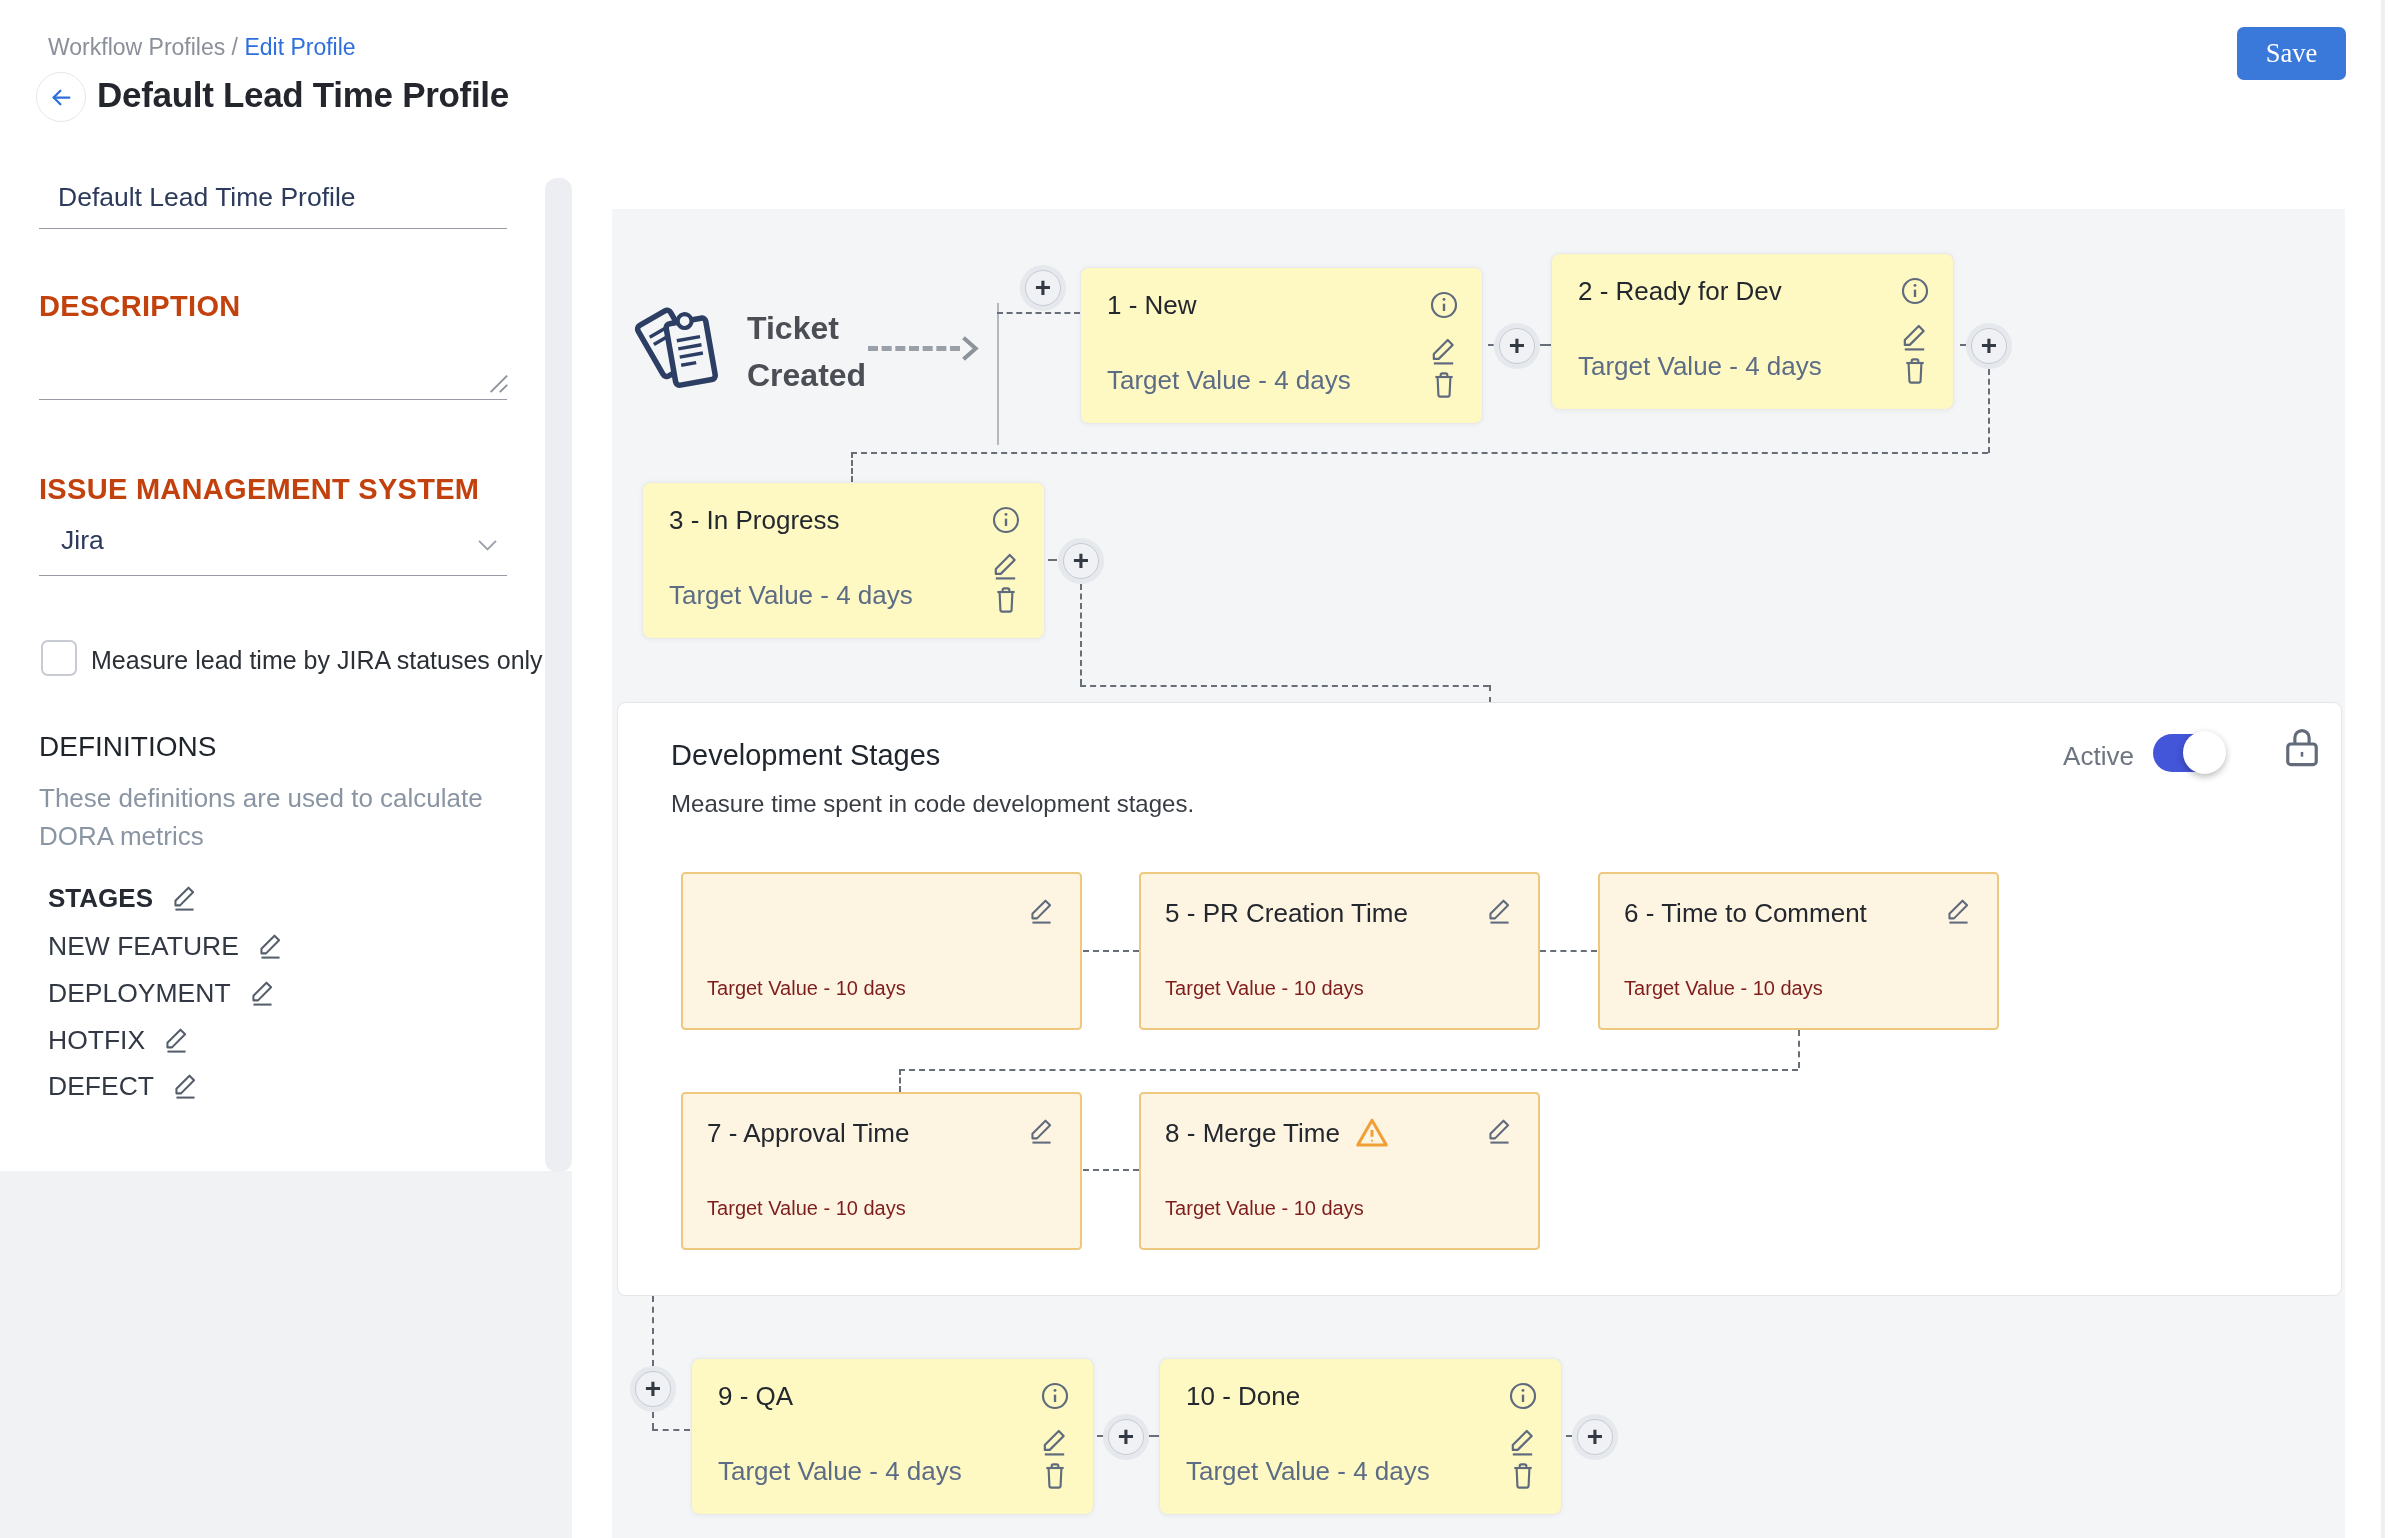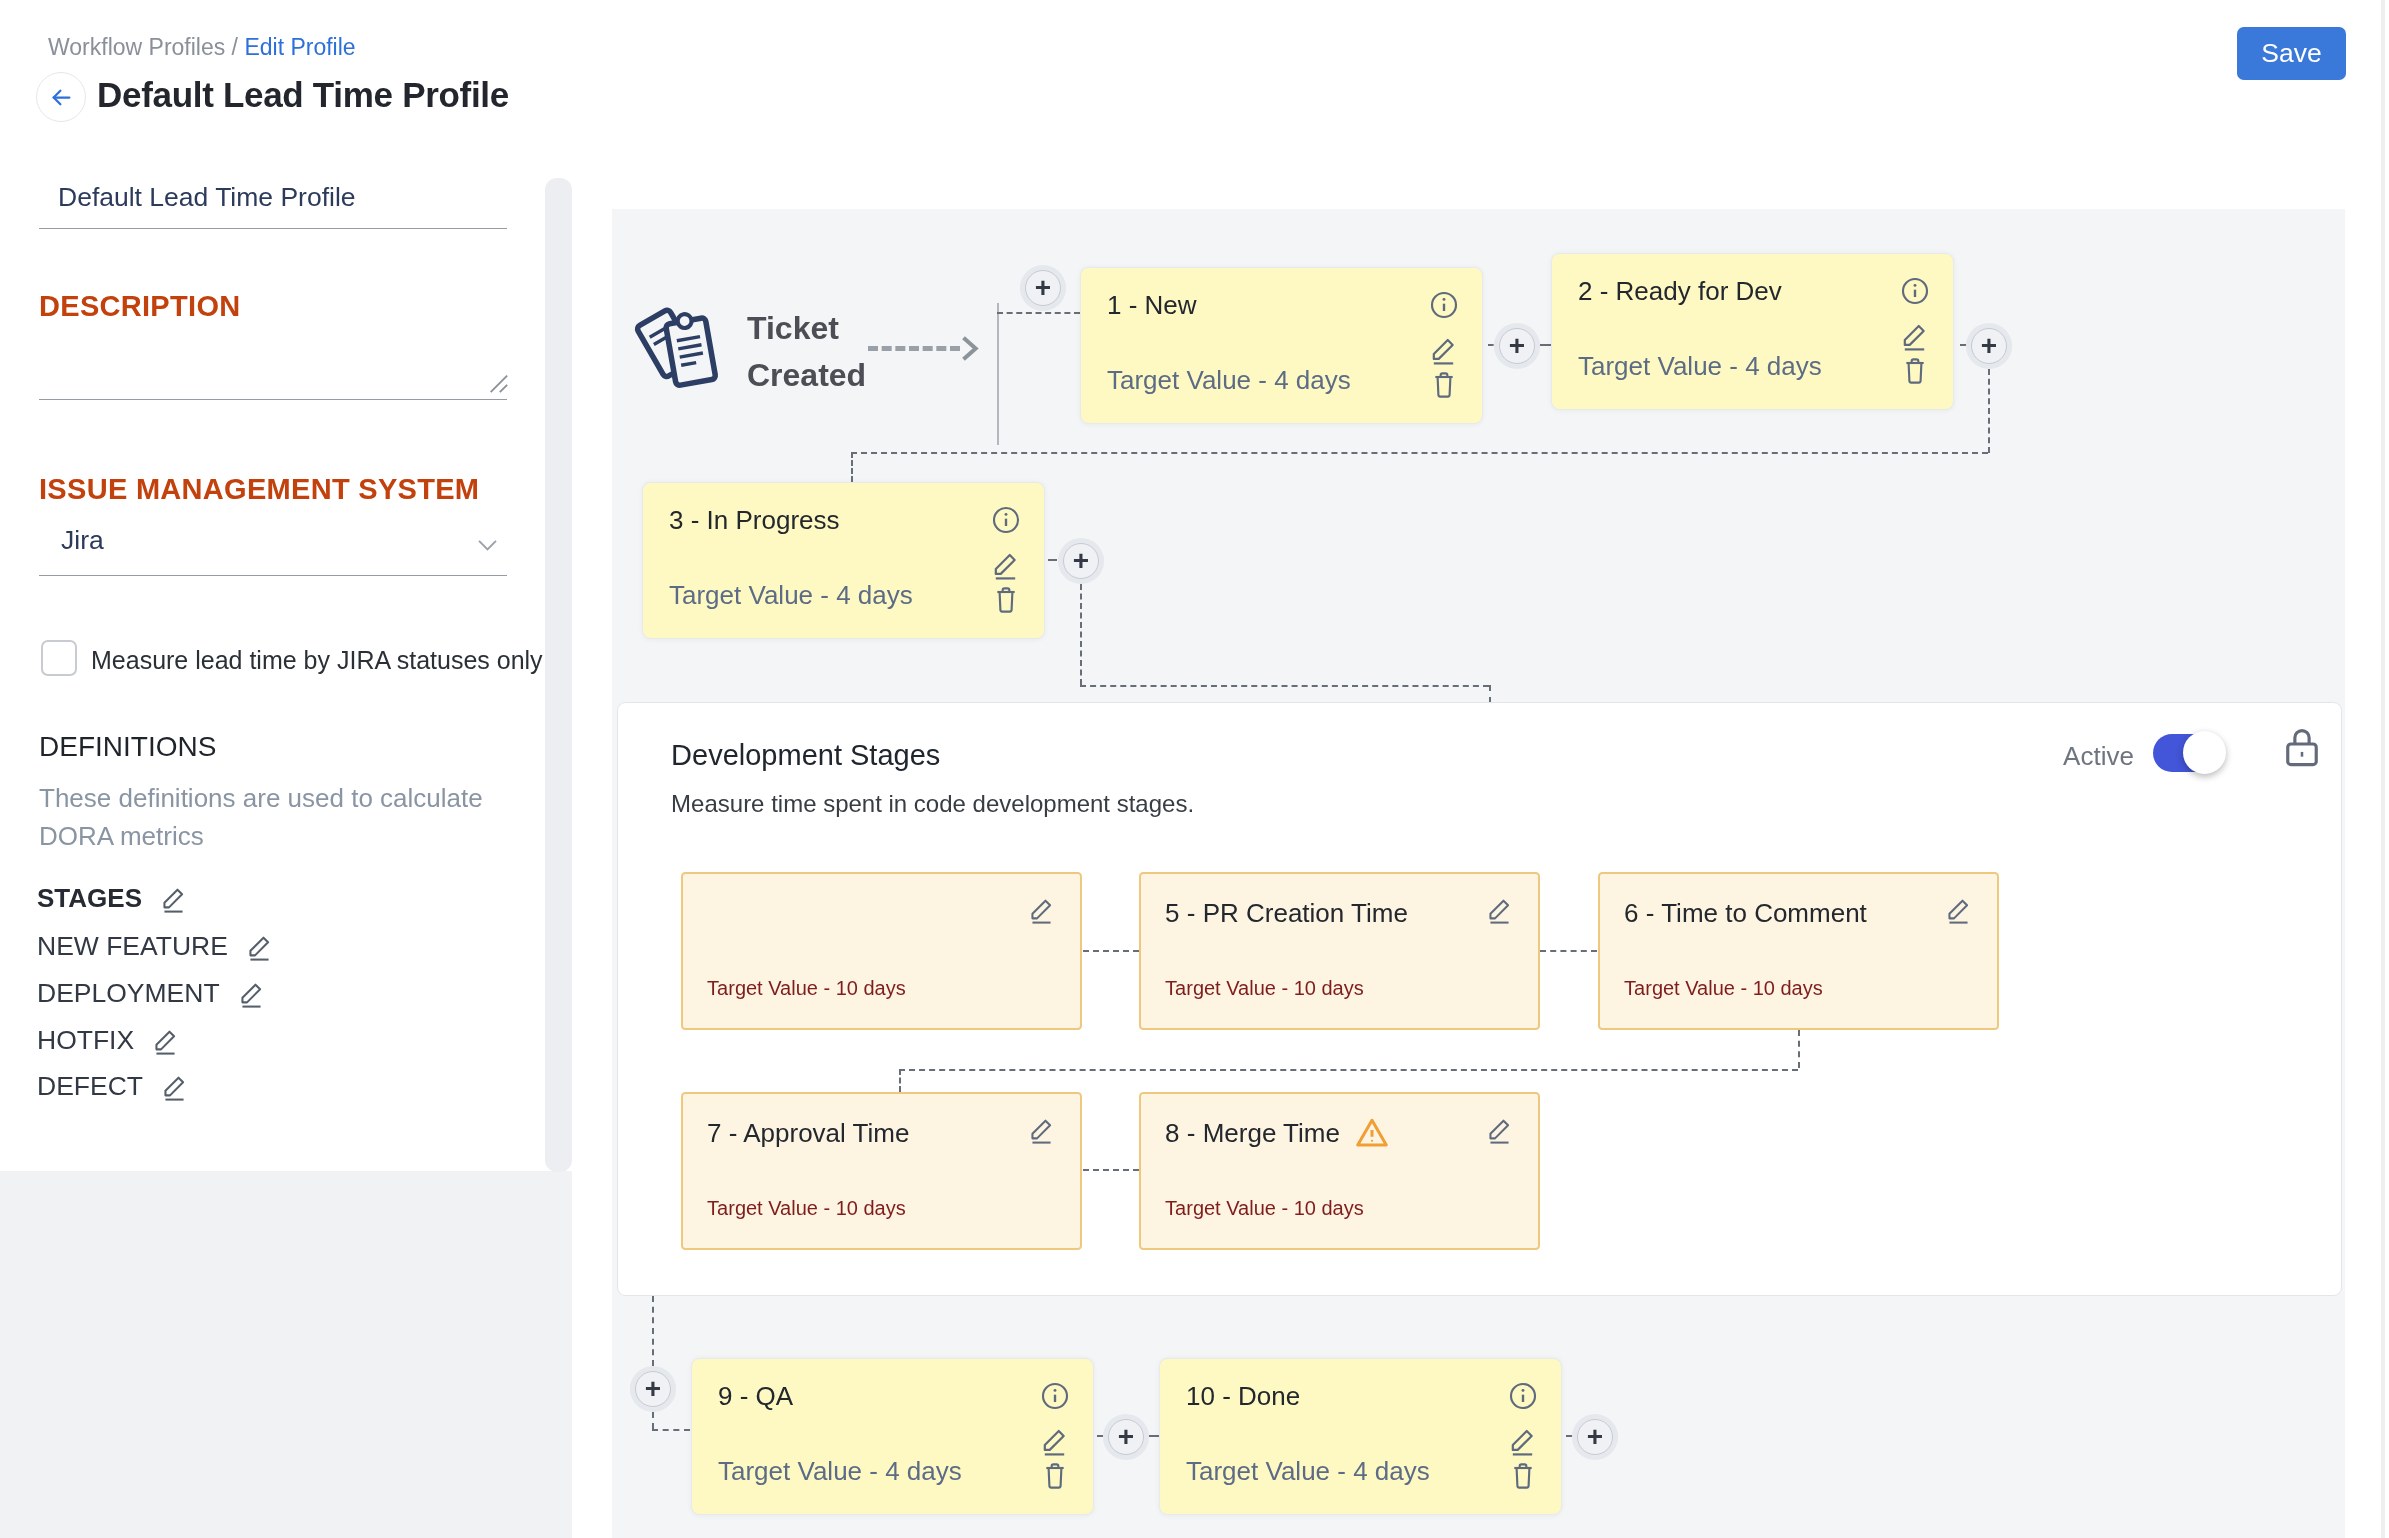--- a/index.html
+++ b/index.html
@@ -5,37 +5,37 @@
   *{margin:0;padding:0;box-sizing:border-box}
   html,body{width:2389px;height:1539px;background:#fff;font-family:"Liberation Sans",sans-serif;overflow:hidden}
   .page{position:relative;width:2389px;height:1539px;background:#fff}
   svg{display:block}
 
   
   .breadcrumb{position:absolute;left:48px;top:34px;font-size:23px;color:#8a9099}
   .breadcrumb .bc-link{color:#2d6fdb;cursor:pointer}
   .back-btn{position:absolute;left:36px;top:72px;width:50px;height:50px;border-radius:50%;border:1.7px solid #e4e7ea;background:#fff;display:flex;align-items:center;justify-content:center;cursor:pointer}
   .page-title{position:absolute;left:97px;top:75px;font-size:35px;font-weight:700;color:#23262c;letter-spacing:-0.3px}
-  .save-btn{position:absolute;left:2237px;top:27px;width:109px;height:53px;border-radius:6.8px;background:#3a79d9;color:#fff;font-size:26.5px;display:flex;align-items:center;justify-content:center;border:none;cursor:pointer;font-family:Liberation Sans, sans-serif}
+  .save-btn{position:absolute;left:2237px;top:27px;width:109px;height:53px;border-radius:6.8px;background:#3a79d9;color:#fff;font-size:26.5px;display:flex;align-items:center;justify-content:center;border:none;cursor:pointer;font-family:Liberation Serif, serif}
 
   
   .name-input{position:absolute;left:39px;top:176px;width:468px;height:53px;border:none;border-bottom:1.7px solid #979ca4;background:transparent;font-size:26.5px;color:#2c3a5c;font-family:inherit;padding:0 0 8.5px 19px;outline:none}
   .side-label{position:absolute;font-size:29px;font-weight:700;color:#c2410c;letter-spacing:0.3px}
   .desc-label{left:39px;top:290px}
   .desc-area{position:absolute;left:39px;top:318px;width:468px;height:82px;border:none;border-bottom:1.7px solid #979ca4;background:transparent;resize:none;outline:none;font-family:inherit;font-size:25px}
   .resize-glyph{position:absolute;left:487px;top:372px;width:22px;height:22px;color:#8b9199}
   .ims-label{left:39px;top:473px}
   .select{position:absolute;left:39px;top:511px;width:468px;height:65px;border-bottom:1.7px solid #979ca4;cursor:pointer}
   .select .sel-value{position:absolute;left:22px;top:13.7px;font-size:26.5px;color:#2c3a5c}
   .select .sel-chevron{position:absolute;right:5.1px;top:19px;width:29px;height:29px;color:#9aa1ab}
   .checkbox{position:absolute;left:41px;top:640px;width:36px;height:36px;border:2.6px solid #c8ccd2;border-radius:6.8px;background:#fff;cursor:pointer}
   .checkbox-label{position:absolute;left:91px;top:646px;font-size:25px;color:#2b3037}
   .definitions-h{position:absolute;left:39px;top:731px;font-size:28px;font-weight:500;color:#1f242b}
   .definitions-p{position:absolute;left:39px;top:779px;width:448px;font-size:26px;line-height:38px;color:#8a95a3}
-  .stage-row{position:absolute;left:37px;display:flex;align-items:flex-end;gap:17px}
+  .stage-row{position:absolute;left:48px;display:flex;align-items:flex-start;gap:17px}
   .stage-row .pen{width:29px;height:29px;color:#555e6b;cursor:pointer}
   .stages-h{font-size:26px;font-weight:700;color:#262b33}
   .stage-type{font-size:26.5px;color:#323945}
   .scroll-strip{position:absolute;left:545px;top:178px;width:27px;height:994px;background:#eceef1;border-radius:12px}
   .left-bottom-gray{position:absolute;left:0;top:1171px;width:572px;height:368px;background:#f1f2f4}
   .right-scroll{position:absolute;left:2381px;top:0;width:4.3px;height:1539px;background:#efefef}
 
   
   .canvas{position:absolute;left:612px;top:209px;width:1733px;height:1330px;background:#f4f5f6}
   .ticket-icon{position:absolute;left:22px;top:84px;width:97px;height:109px}

